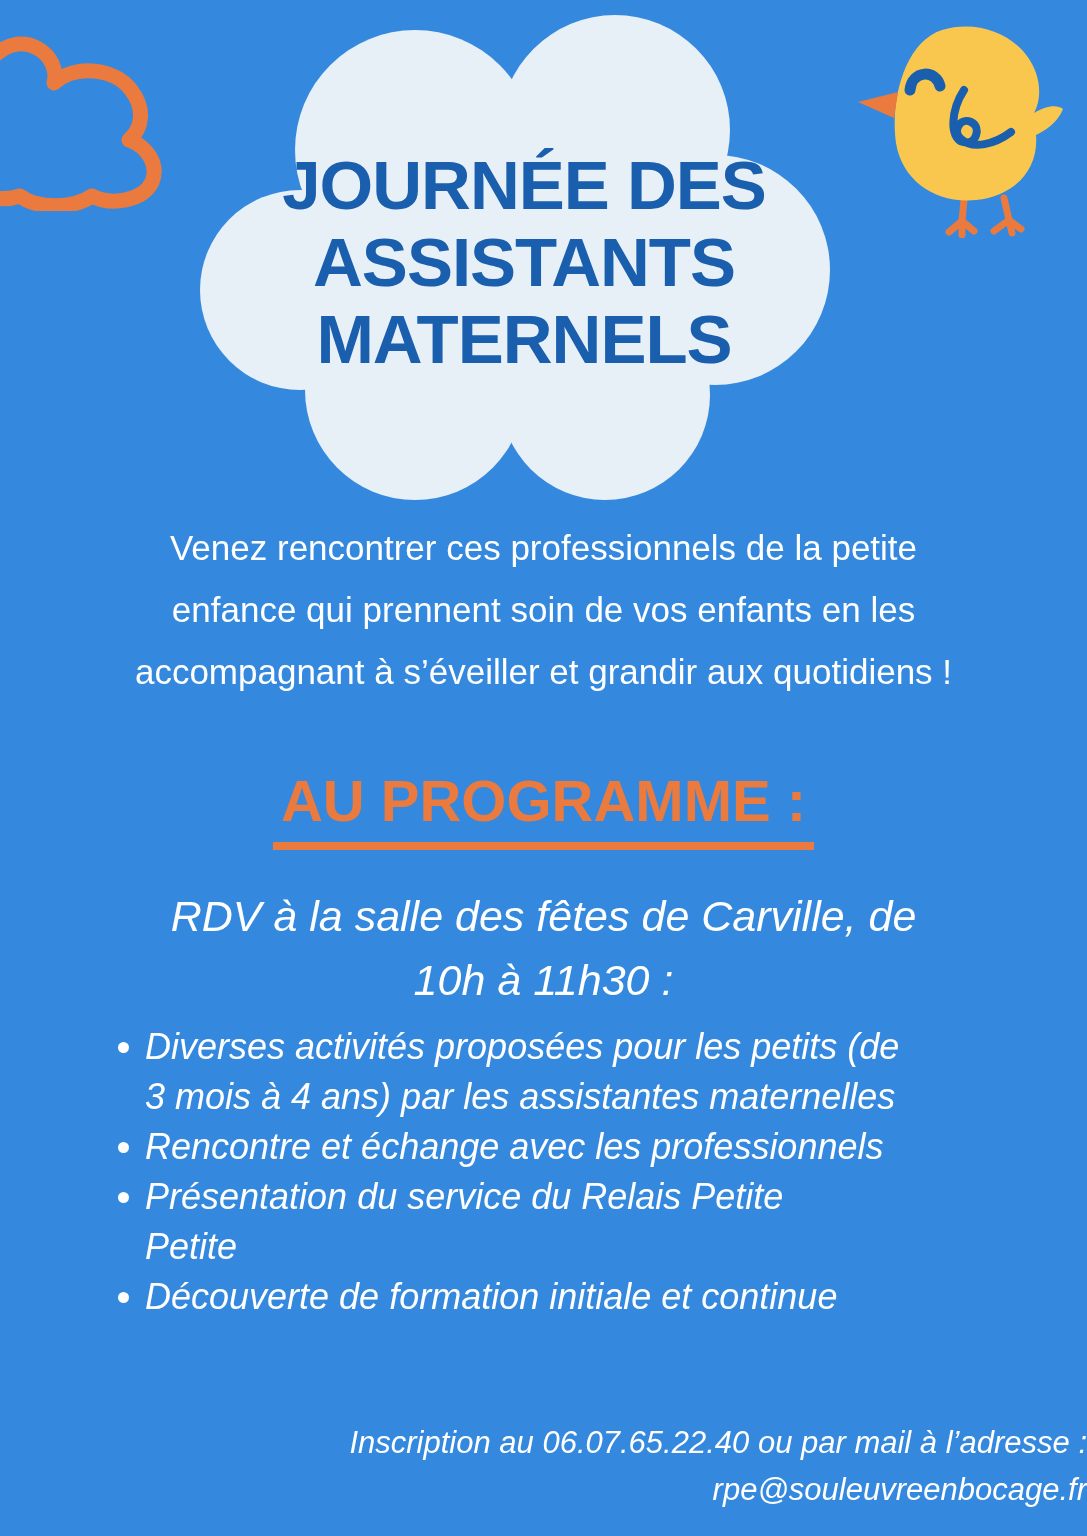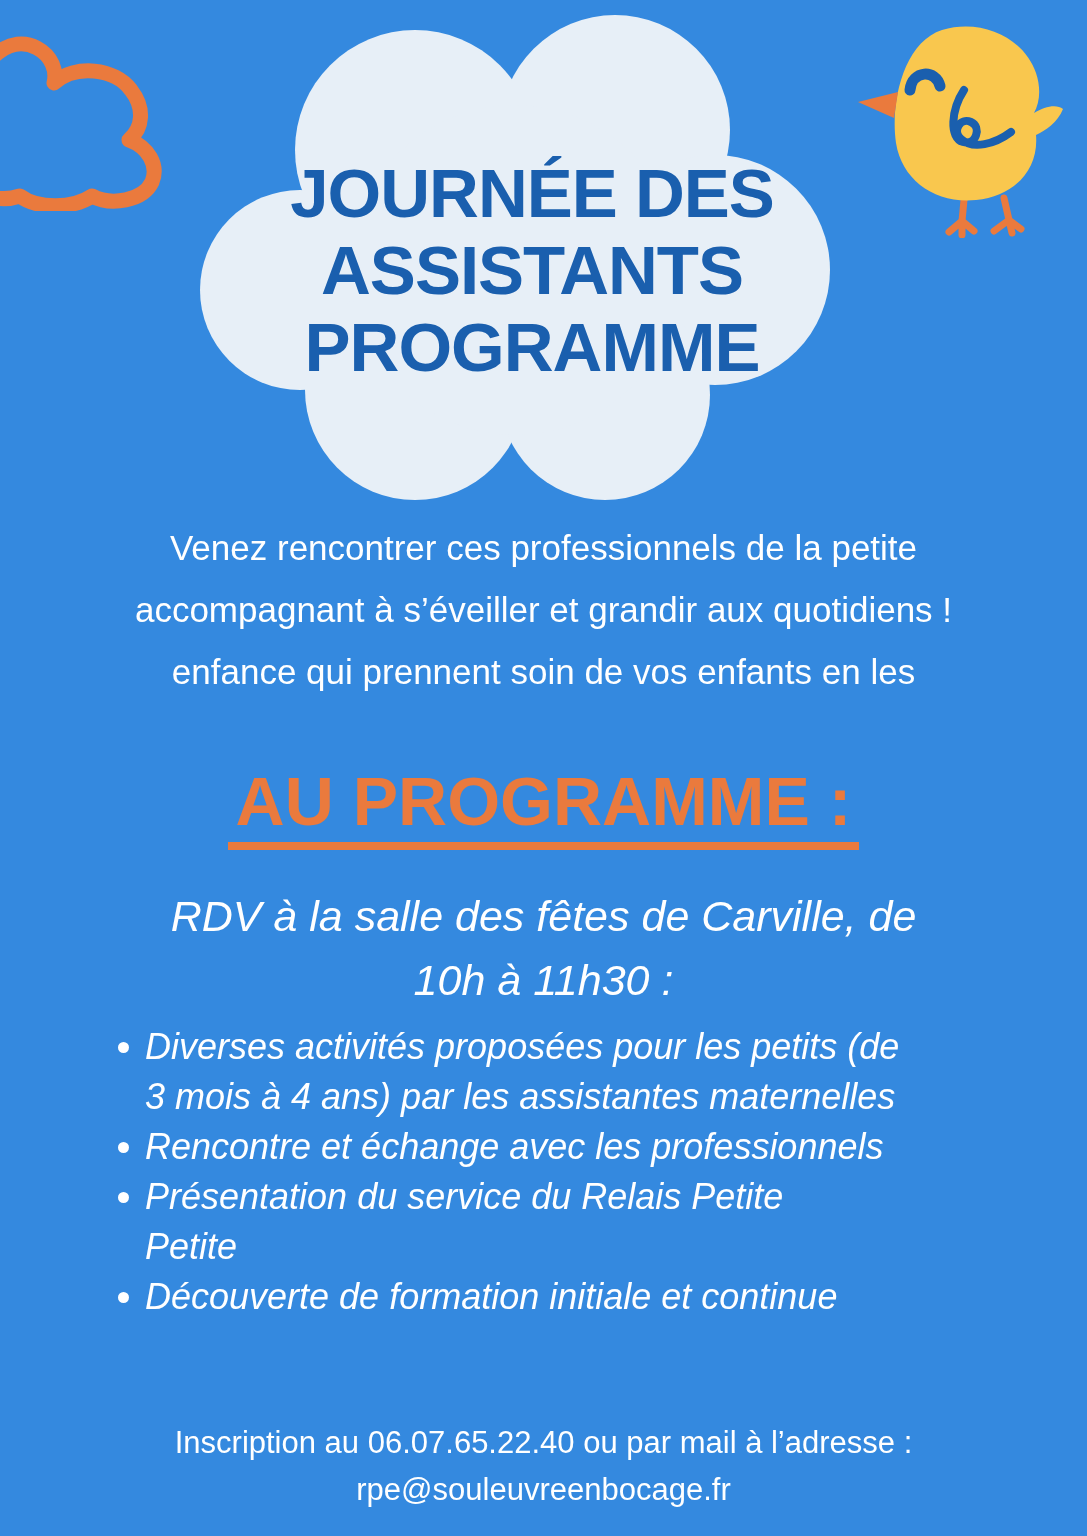--- a/index.html
+++ b/index.html
@@ -16,36 +16,36 @@
   .big-cloud circle{fill:var(--cloud,#E7EFF7);}
   .bird{left:852px;top:18px;}
   .bird-body{fill:var(--bird-yellow,#F9C74E);}
   .bird-beak{fill:var(--orange,#EA7A3D);}
   .bird-eye,.bird-wing{stroke:var(--title-blue,#1A5FAE);fill:none;stroke-linecap:round;}
   .bird-eye{stroke-width:11;}
   .bird-wing{stroke-width:8;}
   .bird-legs{stroke:var(--orange,#EA7A3D);fill:none;stroke-width:7;stroke-linecap:round;}
 
   .title{
-    position:absolute;left:190px;top:143px;width:660px;margin:12px;
+    position:absolute;left:190px;top:143px;width:660px;margin:4px;
     text-align:center;font-size:69px;font-weight:800;line-height:77px;
     letter-spacing:-1px;color:var(--title-blue,#1A5FAE);
   }
   .title-line{display:block;}
 
   .intro{
     position:absolute;left:0;top:517px;width:100%;margin:0;
     text-align:center;font-size:35px;line-height:62px;font-weight:400;
     color:var(--text-white,#FFFFFF);
   }
   .intro-line{display:block;}
 
   .heading-wrap{position:absolute;left:0;top:768px;width:100%;text-align:center;}
   .heading{
-    display:inline-block;margin:0;font-size:68px;font-weight:800;line-height:66px;
+    display:inline-block;margin:0;font-size:58px;font-weight:800;line-height:66px;
     color:var(--orange,#EA7A3D);padding:0 8px 8px 8px;
     border-bottom:8px solid var(--orange,#EA7A3D);letter-spacing:0px;
   }
 
   .rdv{
     position:absolute;left:0;top:884px;width:100%;
     text-align:center;font-style:italic;font-size:43px;line-height:64px;
     color:var(--text-white,#FFFFFF);
   }
   .rdv-line{display:block;}
@@ -53,21 +53,21 @@
   .bullets{position:absolute;left:118px;top:1022px;width:910px;margin:0;padding:0;list-style:none;}
   .bullet-item{
     display:flex;gap:16px;align-items:flex-start;
     font-style:italic;font-size:36px;line-height:50px;color:var(--text-white,#FFFFFF);
   }
   .dot{width:11px;height:11px;border-radius:50%;background:var(--text-white,#FFFFFF);margin-top:20px;flex:0 0 auto;}
   .li-line{display:block;}
 
   .footer{
     position:absolute;left:0;top:1419px;width:100%;
-    text-align:center;font-size:31px;line-height:47px;color:var(--text-white,#FFFFFF);
+    text-align:right;font-size:31px;line-height:47px;color:var(--text-white,#FFFFFF);font-style:italic;
   }
   .footer-line{display:block;}
 </style>
 </head>
 <body>
 
 <div class="poster">
 
   <svg class="deco orange-cloud" width="245" height="195" viewBox="0 0 245 195" aria-hidden="true">
     <path d="M 30 78 C 36 42 66 18 92 32 C 107 40 112 55 109 67 C 130 48 170 52 186 74 C 200 92 198 112 184 124 C 203 131 214 149 207 166 C 198 185 166 190 147 180 C 128 193 92 193 75 180 C 50 188 24 176 20 155 C 16 137 25 124 38 118 C 22 108 18 92 30 78 Z"></path>
@@ -88,27 +88,27 @@
          M 152 180 L 157 202 M 142 213 L 157 202 M 157 202 L 160 215 M 157 202 L 169 211"></path>
     <path class="bird-body" d="M 90 12 C 130 0 172 20 184 55 C 189 70 188 84 182 95 C 193 88 205 86 211 91 C 206 104 193 113 184 117 C 187 152 162 178 124 182 C 84 186 50 163 44 125 C 38 84 52 24 90 12 Z"></path>
     <polygon class="bird-beak" points="6,84 46,74 42,100"></polygon>
     <path class="bird-eye" d="M 58 72 C 60 52 84 51 88 68"></path>
     <path class="bird-wing" d="M 112 72 C 99 92 97 120 111 124 C 124 128 130 109 119 104 C 108 99 100 113 109 121 C 121 132 143 126 159 114"></path>
   </svg>
 
   <h1 class="title">
     <span class="title-line">JOURNÉE DES</span>
     <span class="title-line">ASSISTANTS</span>
-    <span class="title-line">PROGRAMME</span>
+    <span class="title-line">MATERNELS</span>
   </h1>
 
   <p class="intro">
     <span class="intro-line">Venez rencontrer ces professionnels de la petite</span>
+    <span class="intro-line">enfance qui prennent soin de vos enfants en les</span>
     <span class="intro-line">accompagnant à s’éveiller et grandir aux quotidiens !</span>
-    <span class="intro-line">enfance qui prennent soin de vos enfants en les</span>
   </p>
 
   <div class="heading-wrap">
     <h2 class="heading">AU PROGRAMME :</h2>
   </div>
 
   <div class="rdv">
     <span class="rdv-line">RDV à la salle des fêtes de Carville, de</span>
     <span class="rdv-line">10h à 11h30 :</span>
   </div>

